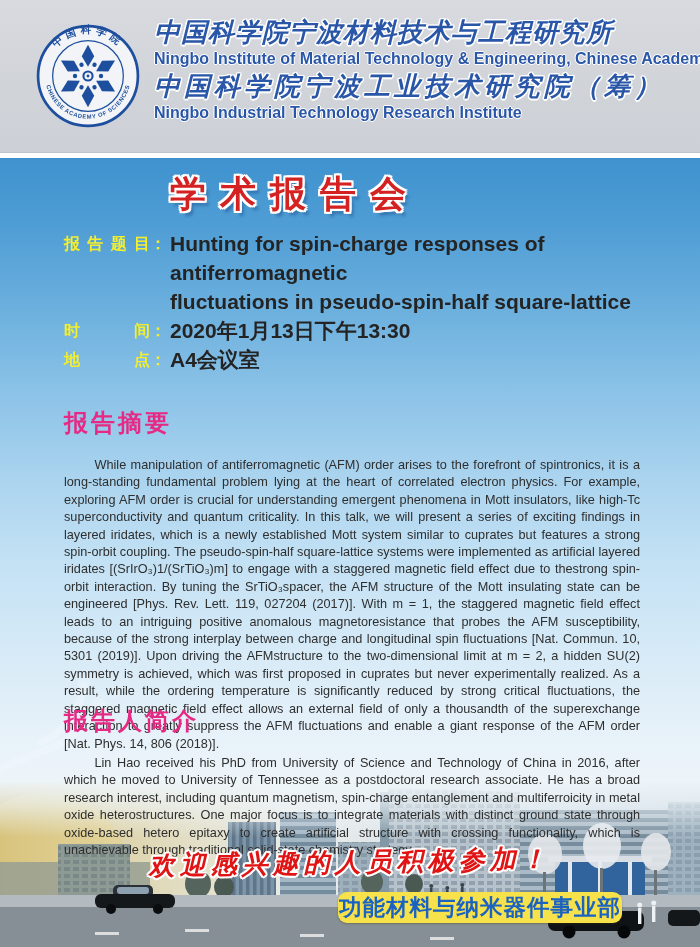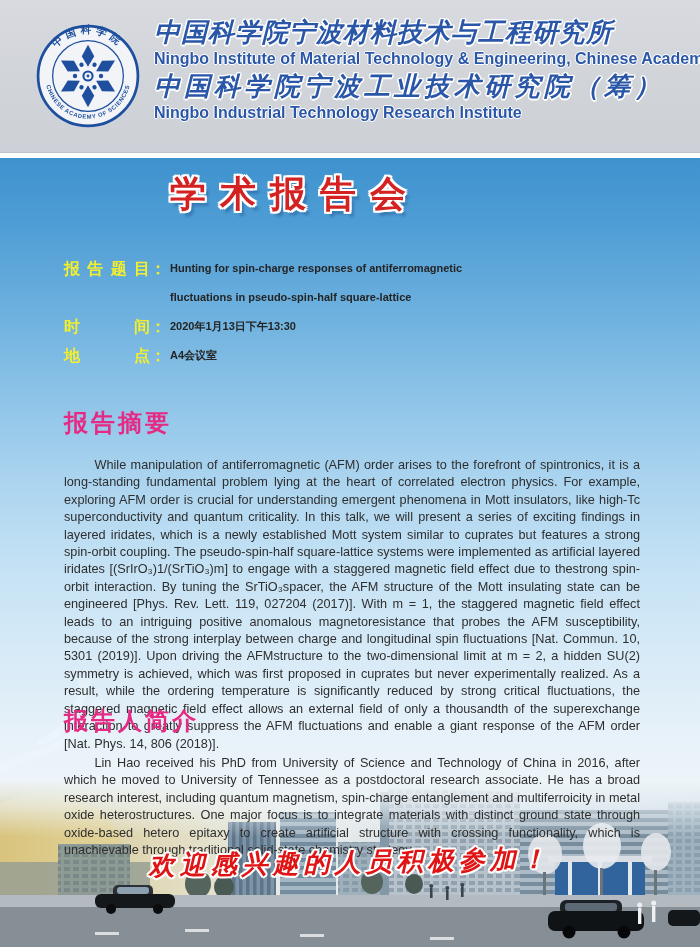--- a/index.html
+++ b/index.html
@@ -31,25 +31,25 @@
     text-shadow:-1px 0 #fff,1px 0 #fff,0 -1px #fff,0 1px #fff;
   }
   
   .main-title {
     position:absolute; top:170px; left:0; width:576px; text-align:center; z-index:4;
     font-family:"DejaVu Serif", serif; font-weight:bold;
     font-size:36px; color:#d42121; letter-spacing:14px; text-indent:14px;
     text-shadow:-2px 0 #fff,2px 0 #fff,0 -2px #fff,0 2px #fff,-2px -2px #fff,2px 2px #fff,2px -2px #fff,-2px 2px #fff,4px 5px 3px rgba(25,70,130,.45);
   }
   
-  .info-section { position:absolute; left:64px; top:229px; width:576px; z-index:4;margin-top:25px; }
+  .info-section { position:absolute; left:64px; top:229px; width:576px; z-index:4; }
   .info-row { display:flex; align-items:flex-start; }
   .info-label-wrap { flex:0 0 106px; color:#f3ee2e; font-weight:bold; font-size:16px; line-height:29px; white-space:nowrap; }
   .info-label { display:inline-block; width:86px; text-align:justify; text-align-last:justify; }
-  .info-values { flex:1; color:#242424; font-weight:bold; font-size:11px; }
+  .info-values { flex:1; color:#242424; font-weight:bold; font-size:21px; }
   .info-line { line-height:29px; }
   
   .section { position:absolute; left:64px; width:576px; z-index:4; }
   .section-heading {
     font-family:"DejaVu Serif", serif; font-weight:bold; font-size:24px;
     color:#e62a84; letter-spacing:3px;
   }
   .section-text {
     margin-top:18px; font-size:12.7px; line-height:17.4px; color:#2e2e2e;
     text-align:justify; text-indent:2.4em;
@@ -265,14 +265,15 @@
     <div class="section-heading">报告摘要</div>
     <div class="section-text">While manipulation of antiferromagnetic (AFM) order arises to the forefront of spintronics, it is a long-standing fundamental problem lying at the heart of correlated electron physics. For example, exploring AFM order is crucial for understanding emergent phenomena in Mott insulators, like high-Tc superconductivity and quantum criticality. In this talk, we will present a series of exciting findings in layered iridates, which is a newly established Mott system similar to cuprates but features a strong spin-orbit coupling. The pseudo-spin-half square-lattice systems were implemented as artificial layered iridates [(SrIrO₃)1/(SrTiO₃)m] to engage with a staggered magnetic field effect due to thestrong spin-orbit interaction. By tuning the SrTiO₃spacer, the AFM structure of the Mott insulating state can be engineered [Phys. Rev. Lett. 119, 027204 (2017)]. With m = 1, the staggered magnetic field effect leads to an intriguing positive anomalous magnetoresistance that probes the AFM susceptibility, because of the strong interplay between charge and longitudinal spin fluctuations [Nat. Commun. 10, 5301 (2019)]. Upon driving the AFMstructure to the two-dimensional limit at m = 2, a hidden SU(2) symmetry is achieved, which was first proposed in cuprates but never experimentally realized. As a result, while the ordering temperature is significantly reduced by strong critical fluctuations, the staggered magnetic field effect allows an external field of only a thousandth of the superexchange interaction to greatly suppress the AFM fluctuations and enable a giant response of the AFM order [Nat. Phys. 14, 806 (2018)].</div>
   </div>
 
   <div class="section bio-section">
     <div class="section-heading">报告人简介</div>
     <div class="section-text">Lin Hao received his PhD from University of Science and Technology of China in 2016, after which he moved to University of Tennessee as a postdoctoral research associate. He has a broad research interest, including quantum magnetism, spin-charge entanglement and multiferroicity in metal oxide heterostructures. One major focus is to integrate materials with distinct ground state through oxide-based hetero epitaxy to create artificial structure with crossing functionality, which is unachievable through traditional solid-state chemistry strategy.</div>
   </div>
 
   <div class="welcome">欢迎感兴趣的人员积极参加！</div>
+  <div class="dept-badge">功能材料与纳米器件事业部</div>
 
 </div>
 
 </body></html>

